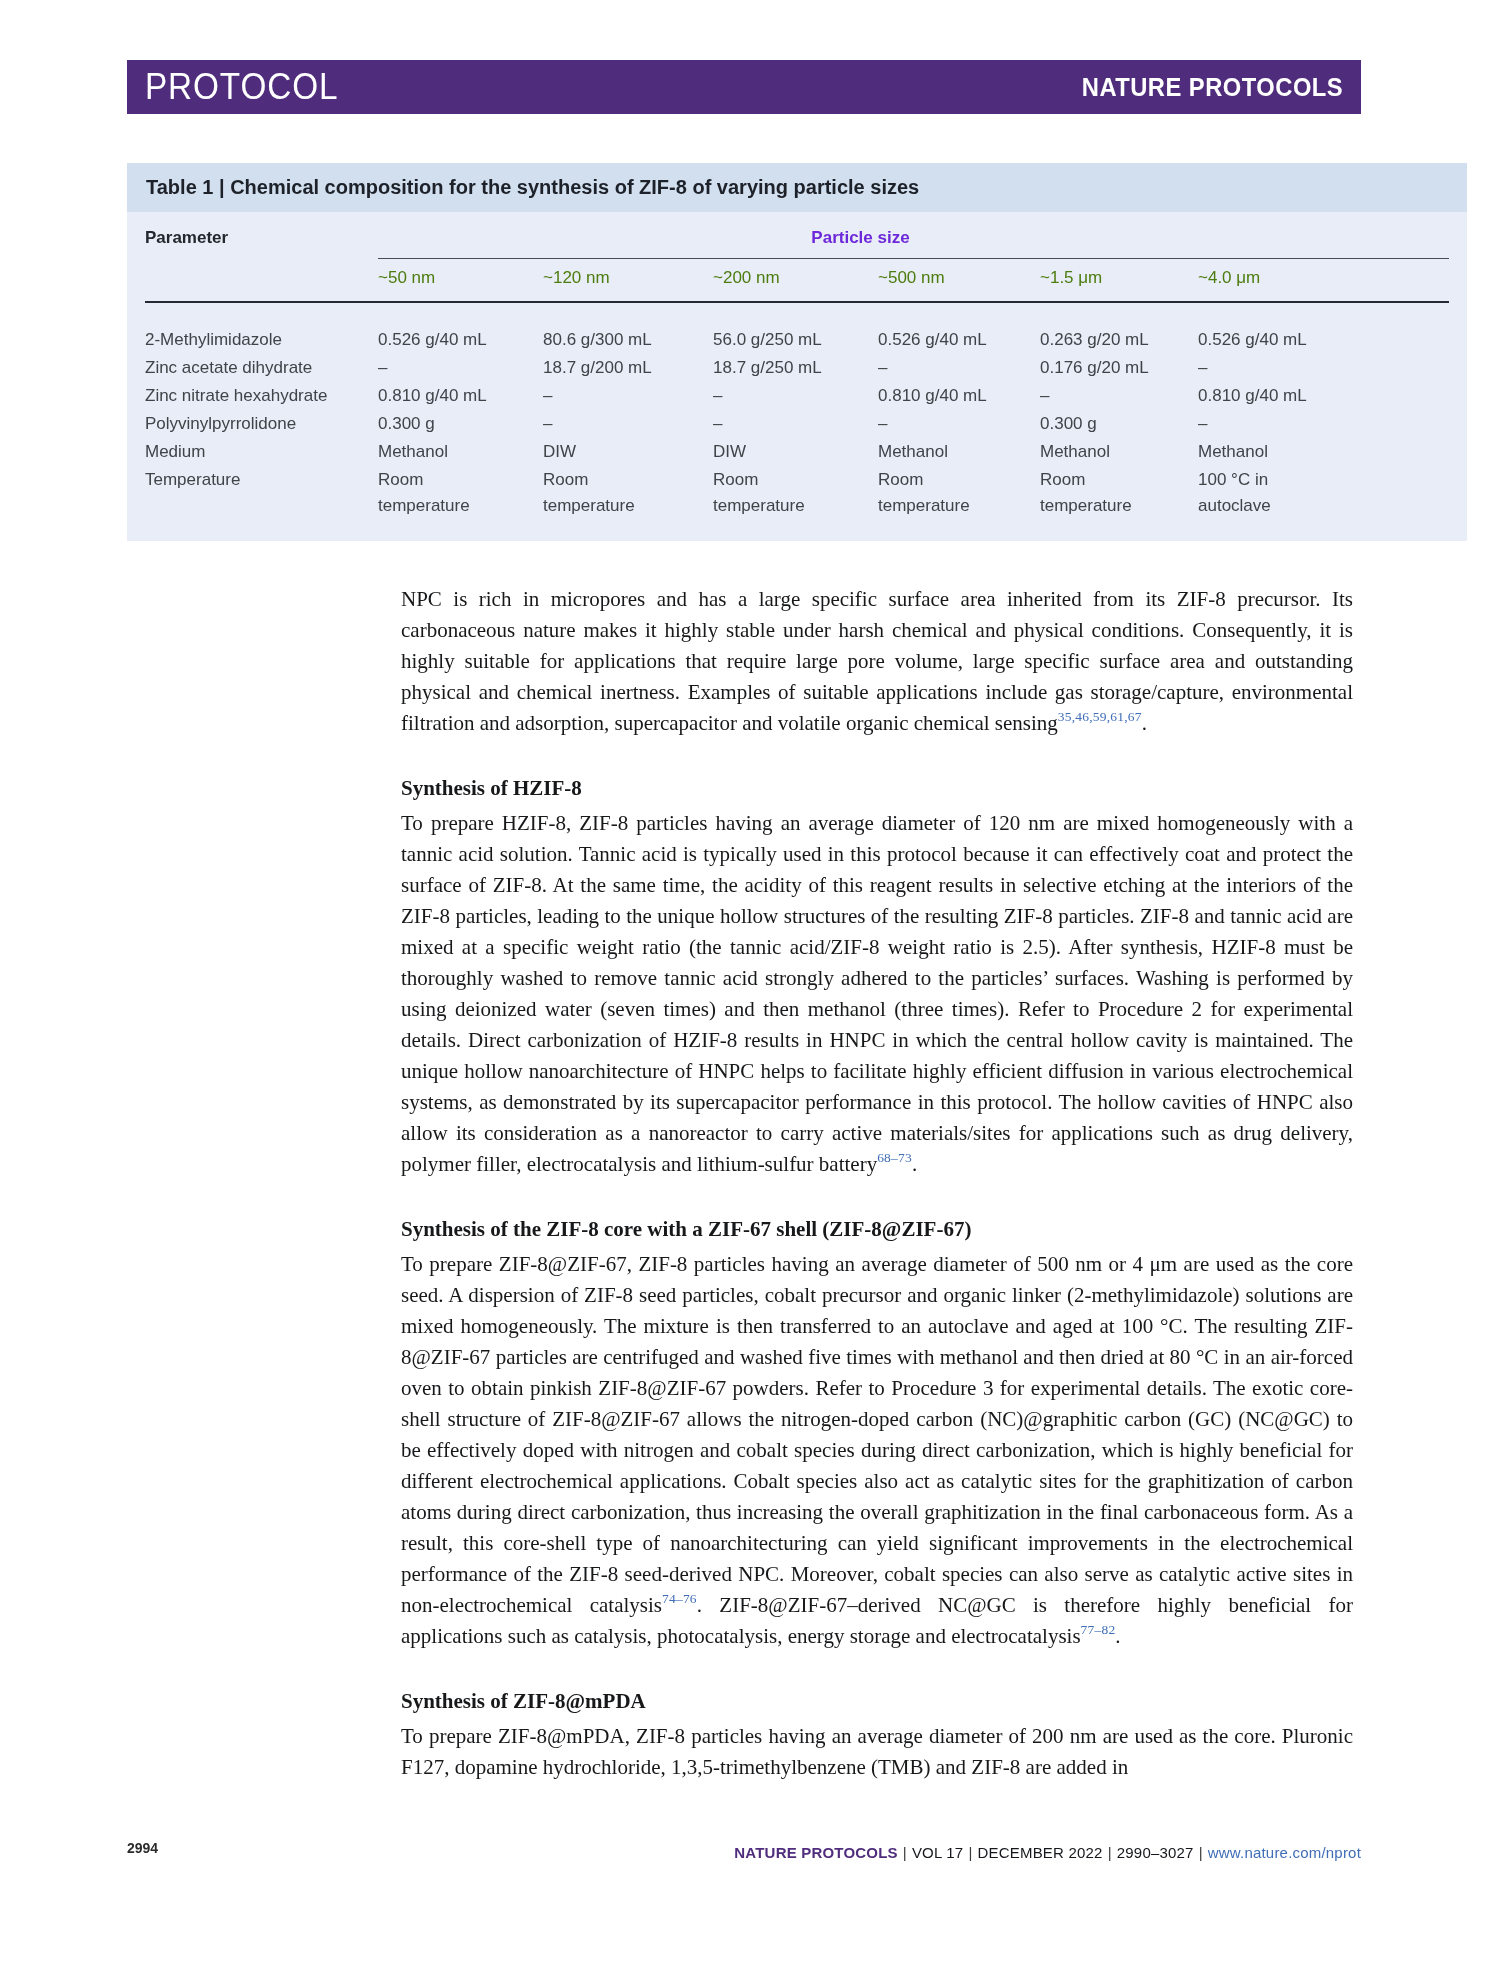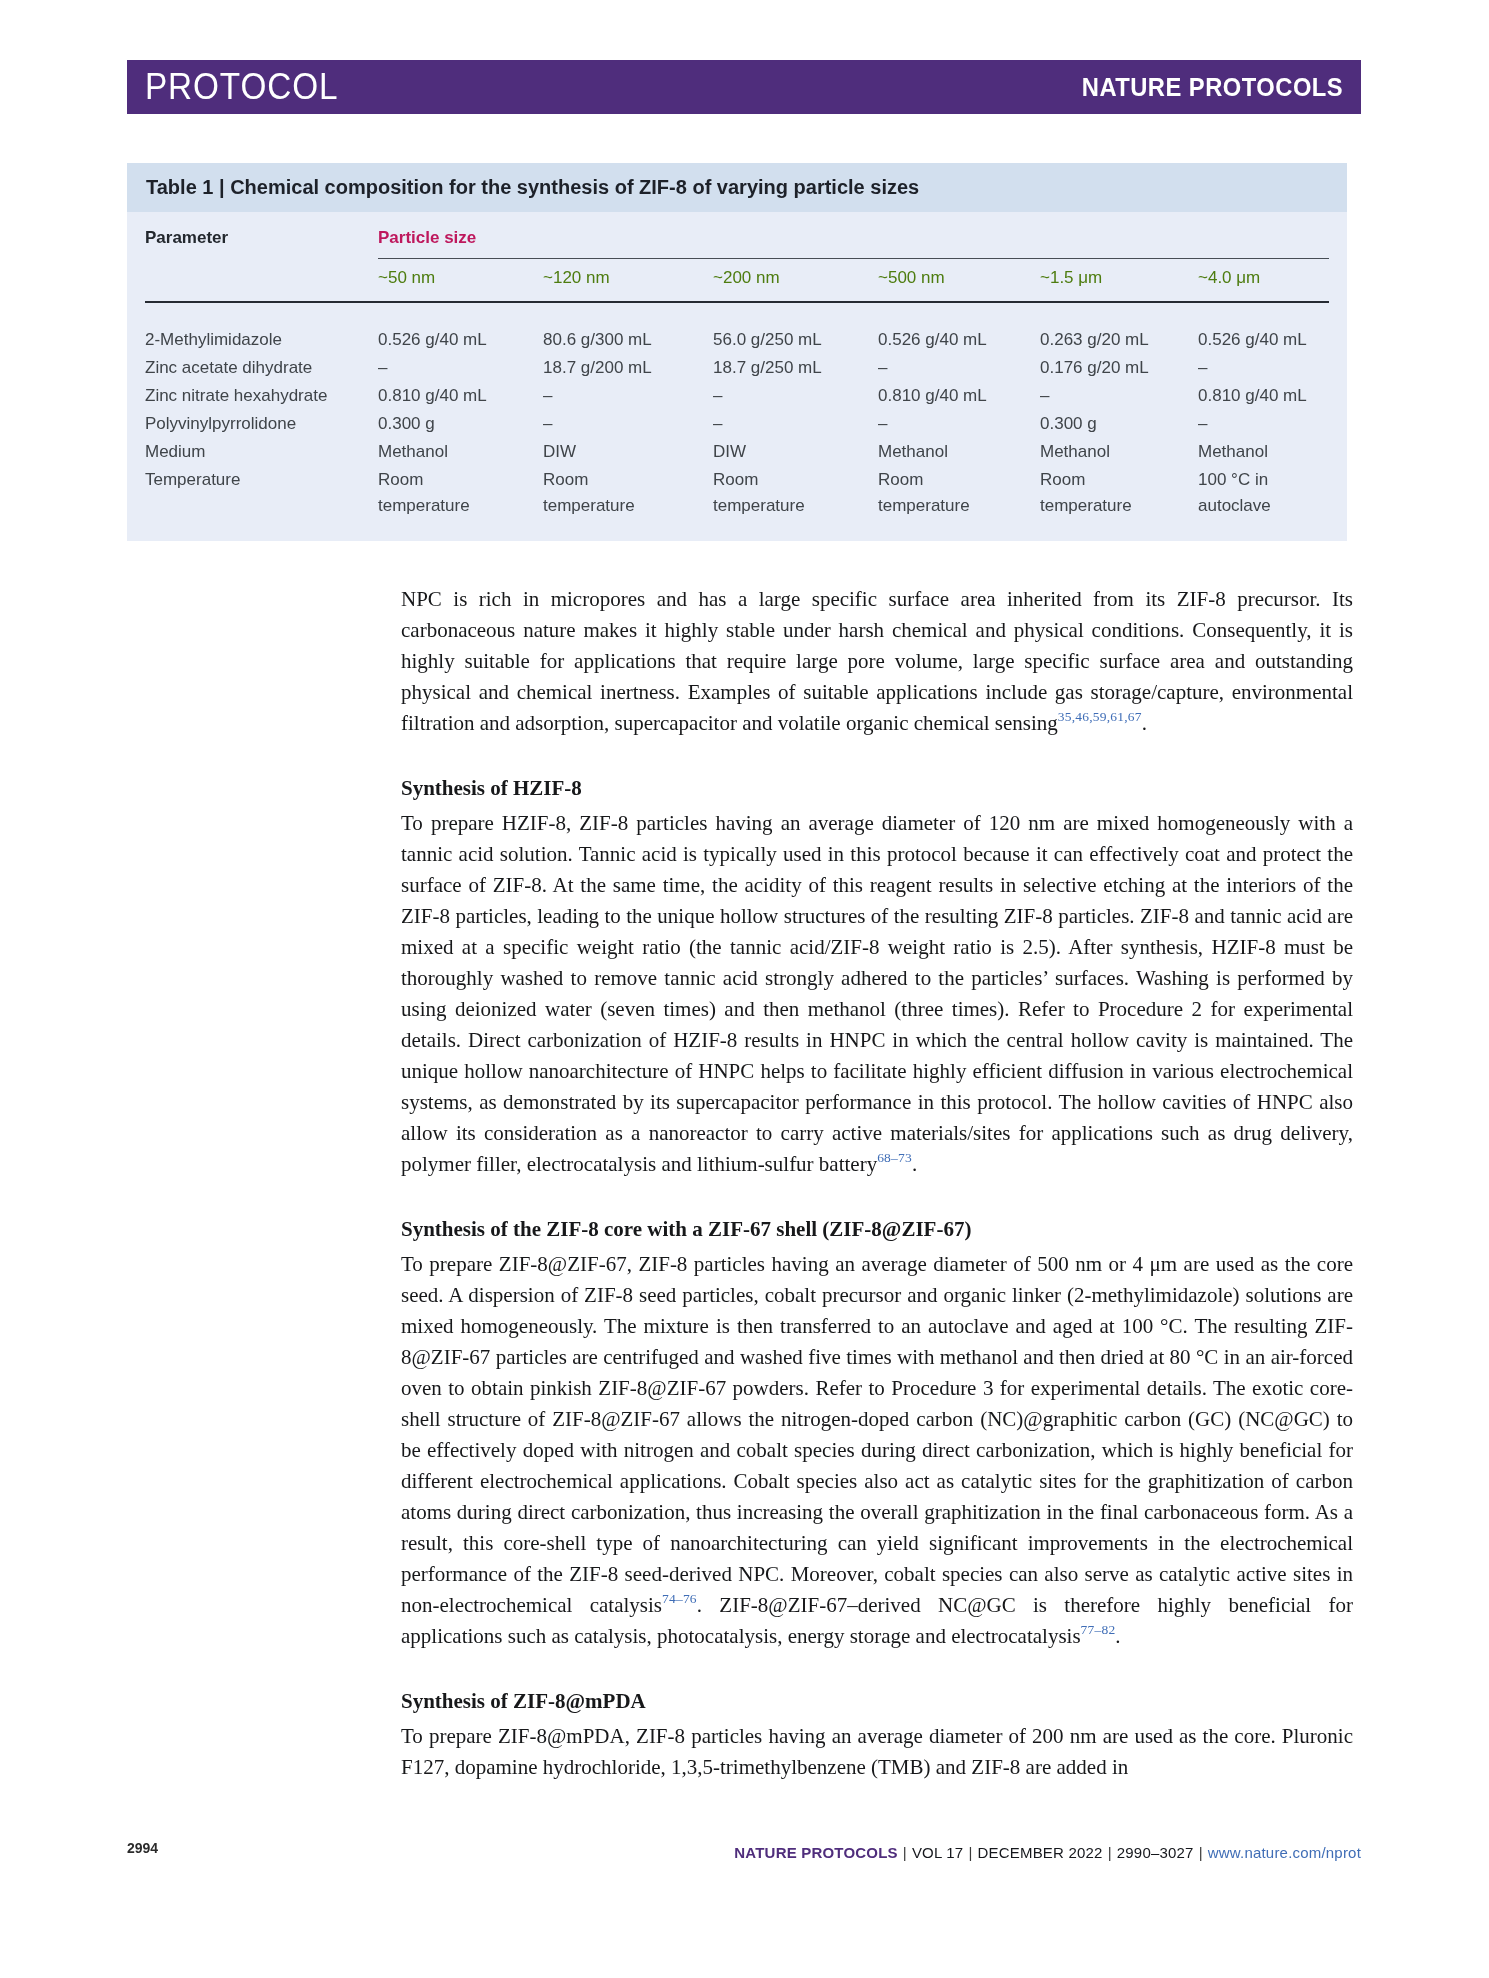--- a/index.html
+++ b/index.html
@@ -8,28 +8,28 @@
 
   
   .topbar{position:absolute;left:127px;top:60px;width:1234px;height:54px;background:#4F2D7C;
           display:flex;align-items:center;justify-content:space-between;padding:0 18px;box-sizing:border-box;}
   .topbar-left{color:#ffffff;font-size:37px;font-weight:400;letter-spacing:1px;
                display:inline-block;transform:scaleX(0.9);transform-origin:left center;}
   .topbar-right{color:#ffffff;font-size:25px;font-weight:700;letter-spacing:0.5px;
                 display:inline-block;transform:scaleX(0.95);transform-origin:right center;}
 
   
-  .table-card{position:absolute;left:127px;top:163px;width:1220px;}
+  .table-card{position:absolute;left:127px;top:163px;width:1340px;}
   .table-title{background:#d2dfee;height:49px;line-height:49px;padding:0 19px;
                font-size:20px;font-weight:700;color:#1d2129;white-space:nowrap;overflow:hidden;}
   .table-body{background:#e8edf7;padding:14px 18px 20px;color:#3f4449;}
   .tgrid{display:grid;grid-template-columns:233px 165px 170px 165px 162px 158px 145px;}
   .cell{font-size:17px;line-height:26px;}
   .param-h{font-weight:700;color:#23282e;line-height:24px;}
-  .group-h{grid-column:2 / -1;text-align:left;font-weight:700;color:#be185d;line-height:24px;}
+  .group-h{grid-column:2 / -1;text-align:center;font-weight:700;color:#6d28d9;line-height:24px;}
   .head-rule{margin-left:233px;margin-top:8px;border-top:1.5px solid #474d55;height:0;}
   .col-heads{margin-top:6px;}
   .col-h{font-weight:400;color:#4d7c0f;}
   .heavy-rule{margin-top:10px;border-top:2px solid #262b33;height:0;}
   #table-rows{margin-top:24px;}
   .trow{margin-bottom:2px;}
   .rlabel{color:#3f4449;}
   .rval{color:#3f4449;}
   .trow.narrow .rval{max-width:105px;}
 

